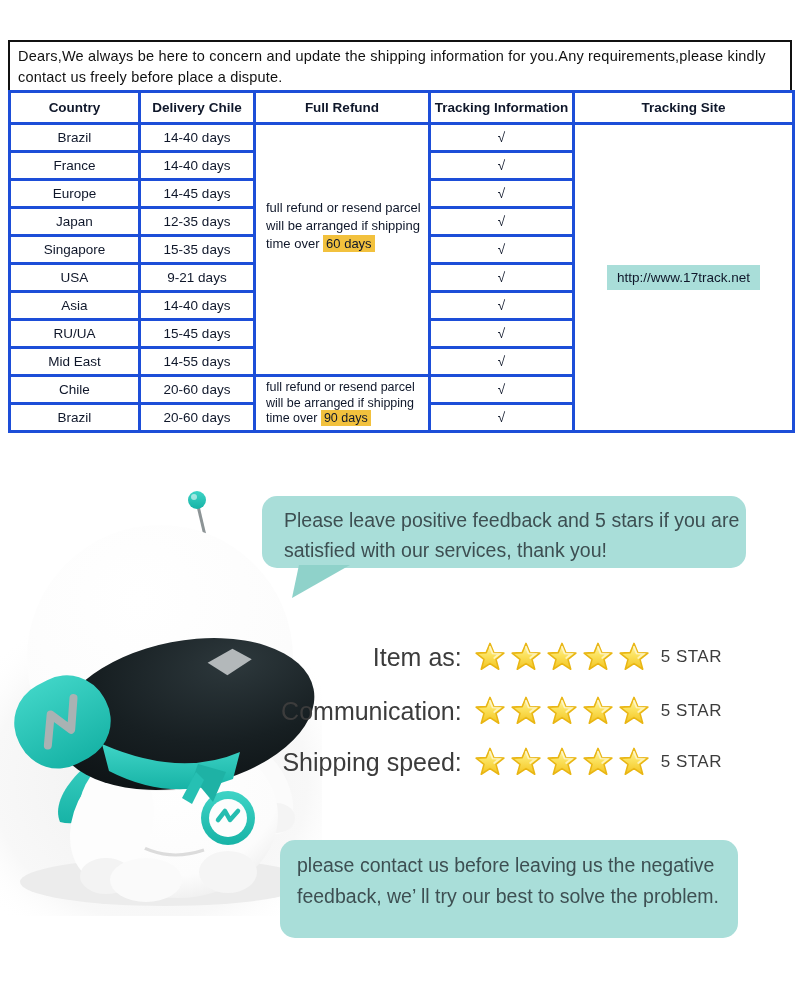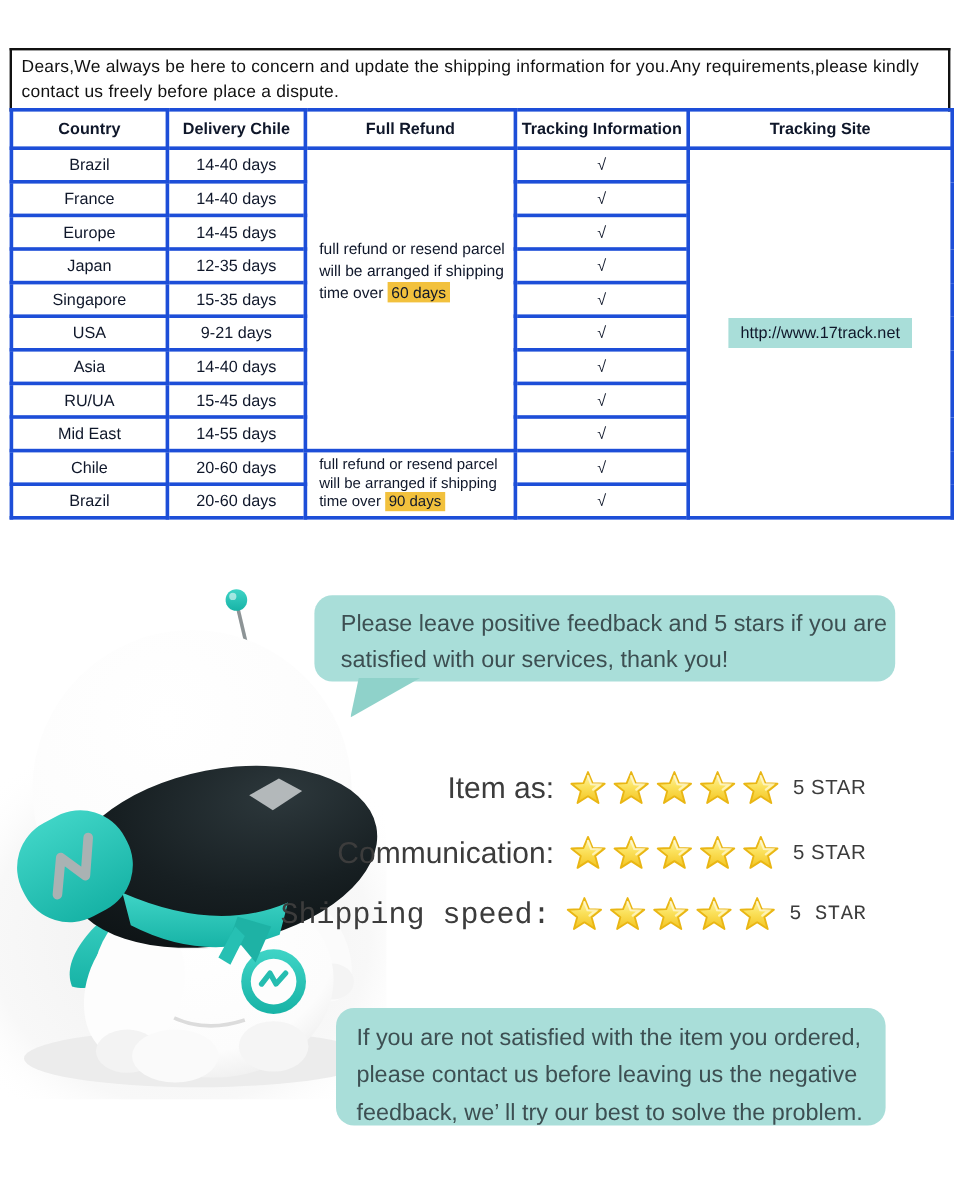--- a/index.html
+++ b/index.html
@@ -47,21 +47,21 @@
   .bubble-top{left:262px;top:496px;width:484px;height:72px;padding:9px 0 0 22px;font-size:19.5px;line-height:30px;}
   .bubble-top .tail{
     position:absolute;left:30px;top:100%;margin-top:-3px;width:58px;height:33px;
     background:var(--bubble-dark);clip-path:polygon(12% 0,100% 0,0 100%);
   }
   .bubble-bottom{left:280px;top:840px;width:458px;height:98px;padding:10px 0 0 17px;font-size:19.5px;line-height:31px;}
   
   .rating-row{position:absolute;right:78px;height:36px;display:flex;align-items:center;}
   .rating-row.r0{top:639px;}
   .rating-row.r1{top:693px;}
-  .rating-row.r2{top:744px;font-family:Liberation Mono, monospace;}
+  .rating-row.r2{top:744px;}
   .rating-label{font-size:25px;color:#3c3c3c;margin-right:10px;white-space:nowrap;}
   .stars{display:flex;align-items:center;}
   .stars svg{width:34px;height:34px;margin:0 1px;}
   .rating-suffix{font-size:17px;color:#3c3c3c;margin-left:9px;letter-spacing:.5px;white-space:nowrap;}
   
   .robot{position:absolute;left:0px;top:486px;width:322px;height:430px;}
   .hidden-defs{position:absolute;width:0;height:0;overflow:hidden;}
 </style>
 </head>
 <body>
@@ -300,16 +300,15 @@
         <use href="#star"></use>
       </svg>
       <svg viewBox="0 0 32 35">
         <use href="#star"></use>
       </svg>
     </span>
   <span class="rating-suffix">5 STAR</span>
 </div>
 
 <div class="bubble bubble-bottom">
-  <div>If you are not satisfied with the item you ordered,</div>
   <div>please contact us before leaving us the negative</div>
   <div>feedback, we’ ll try our best to solve the problem.</div>
 </div>
 
 </body></html>

